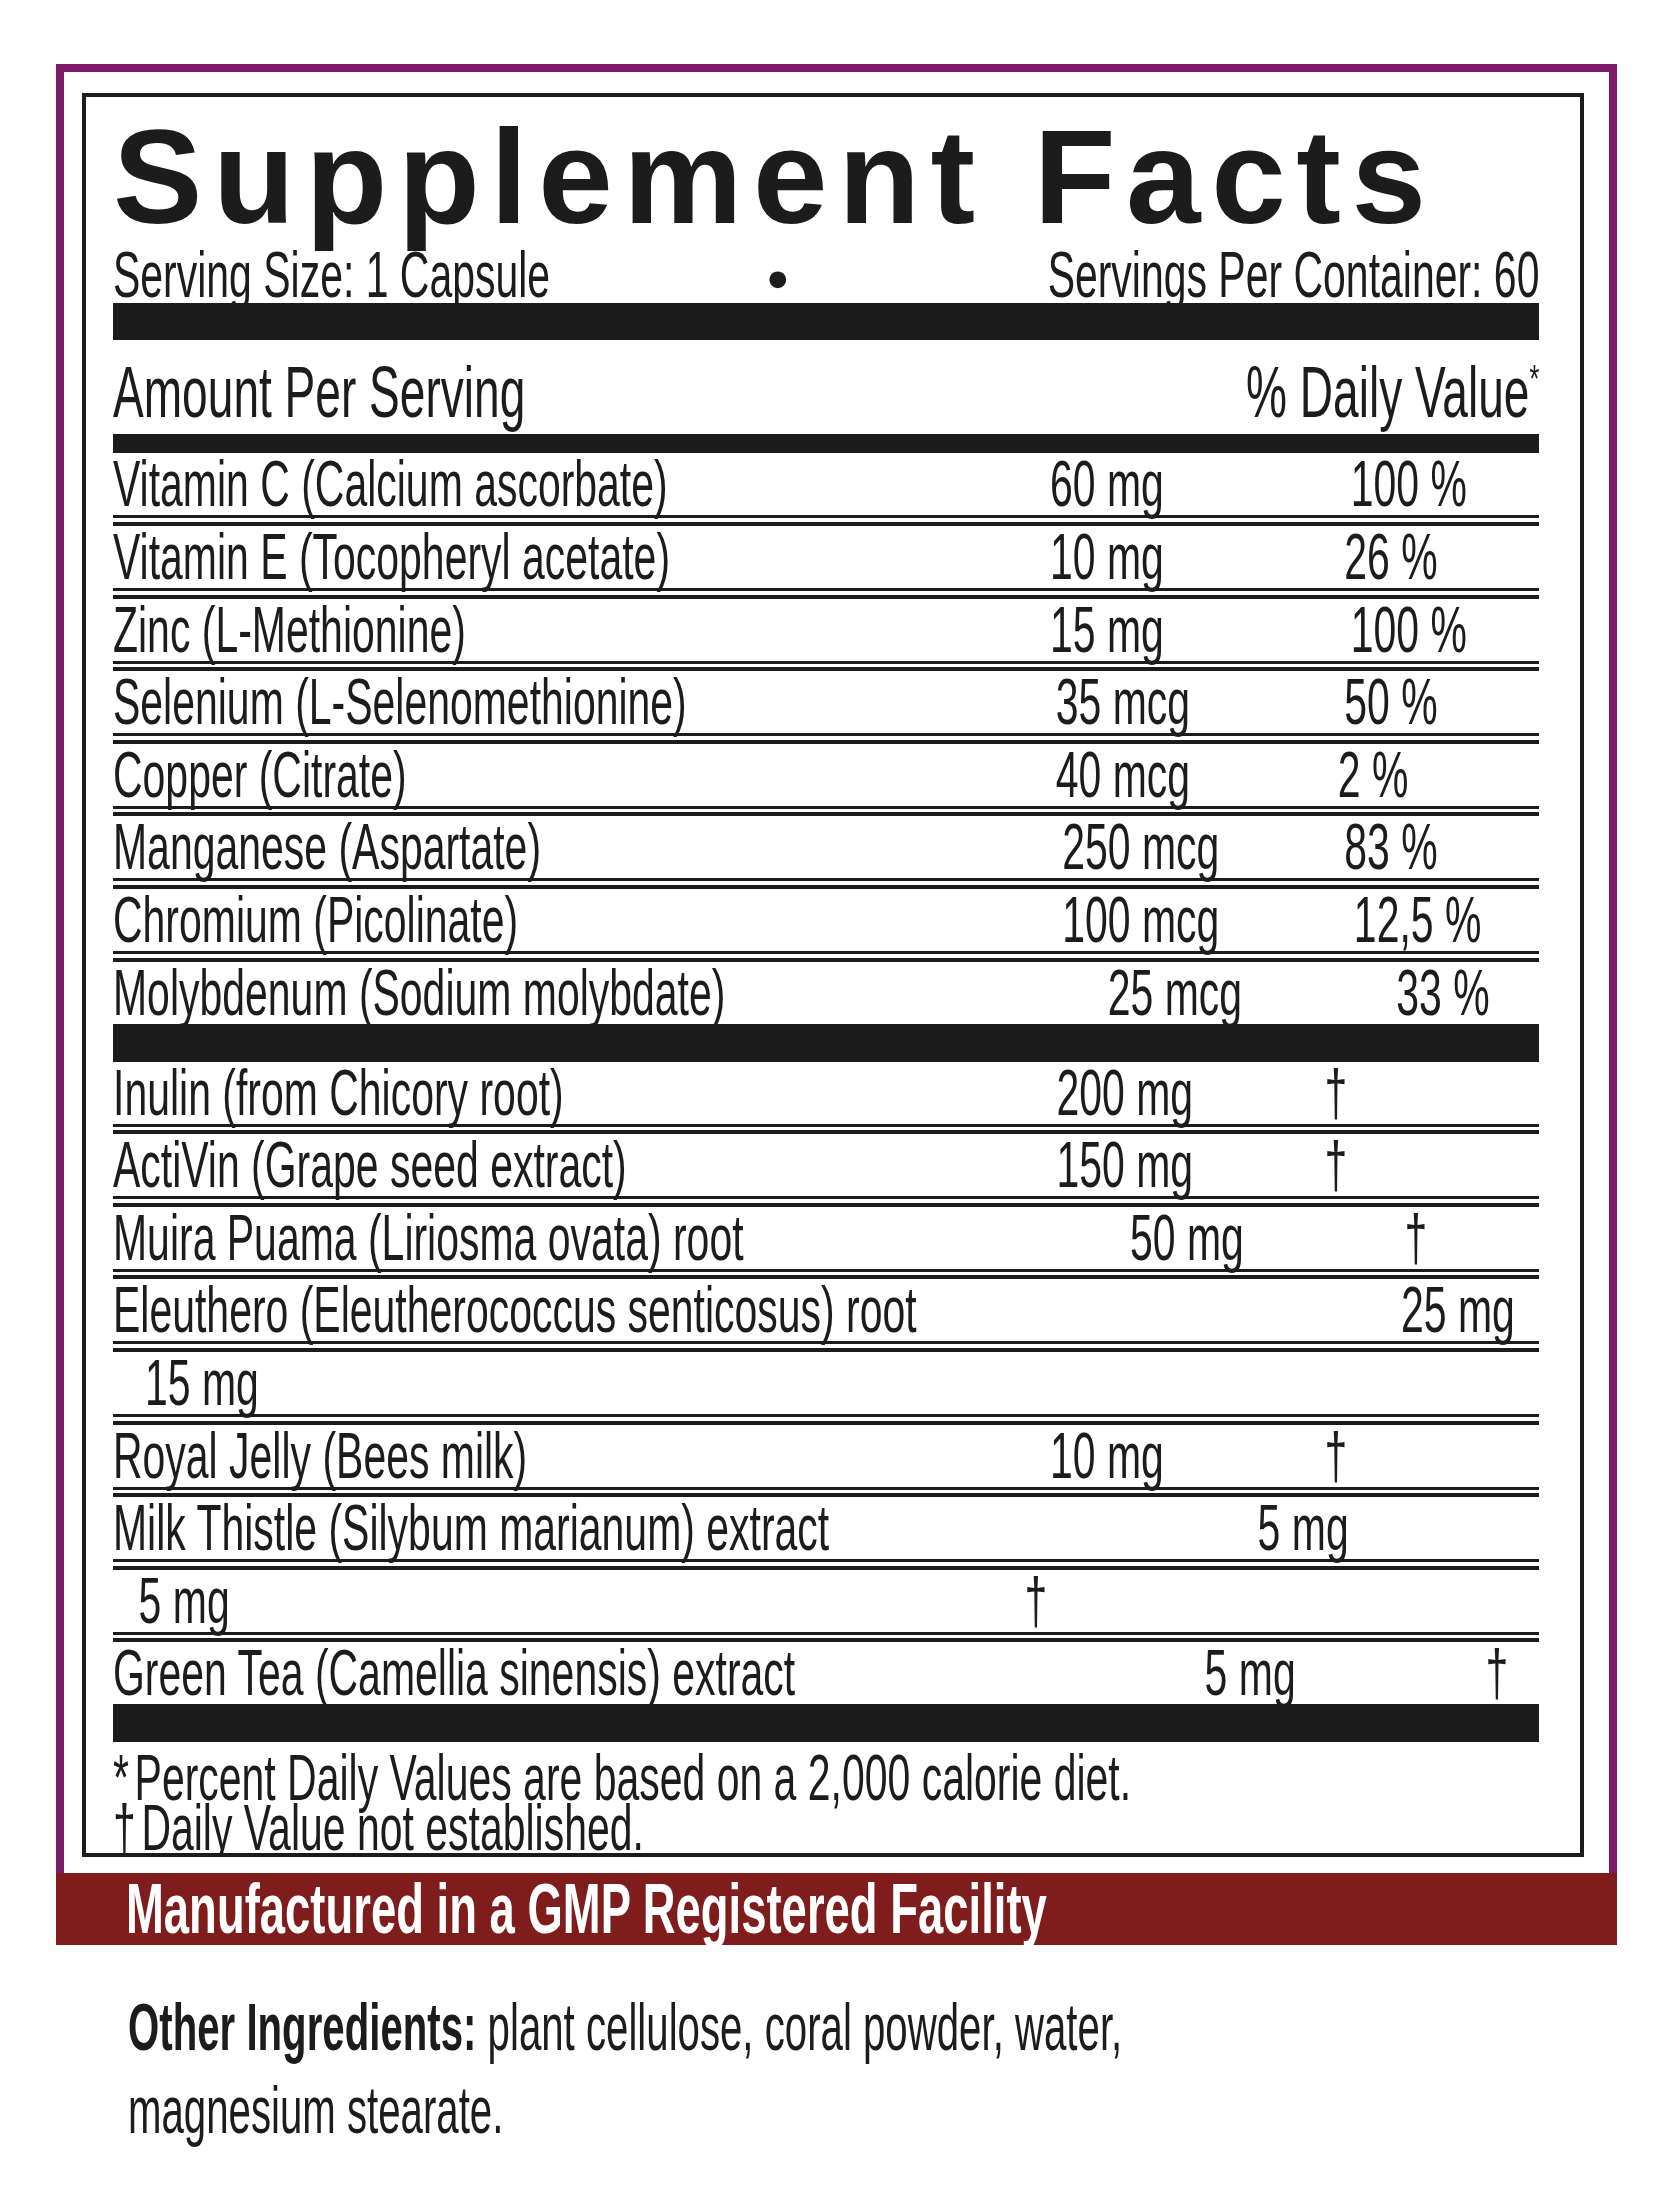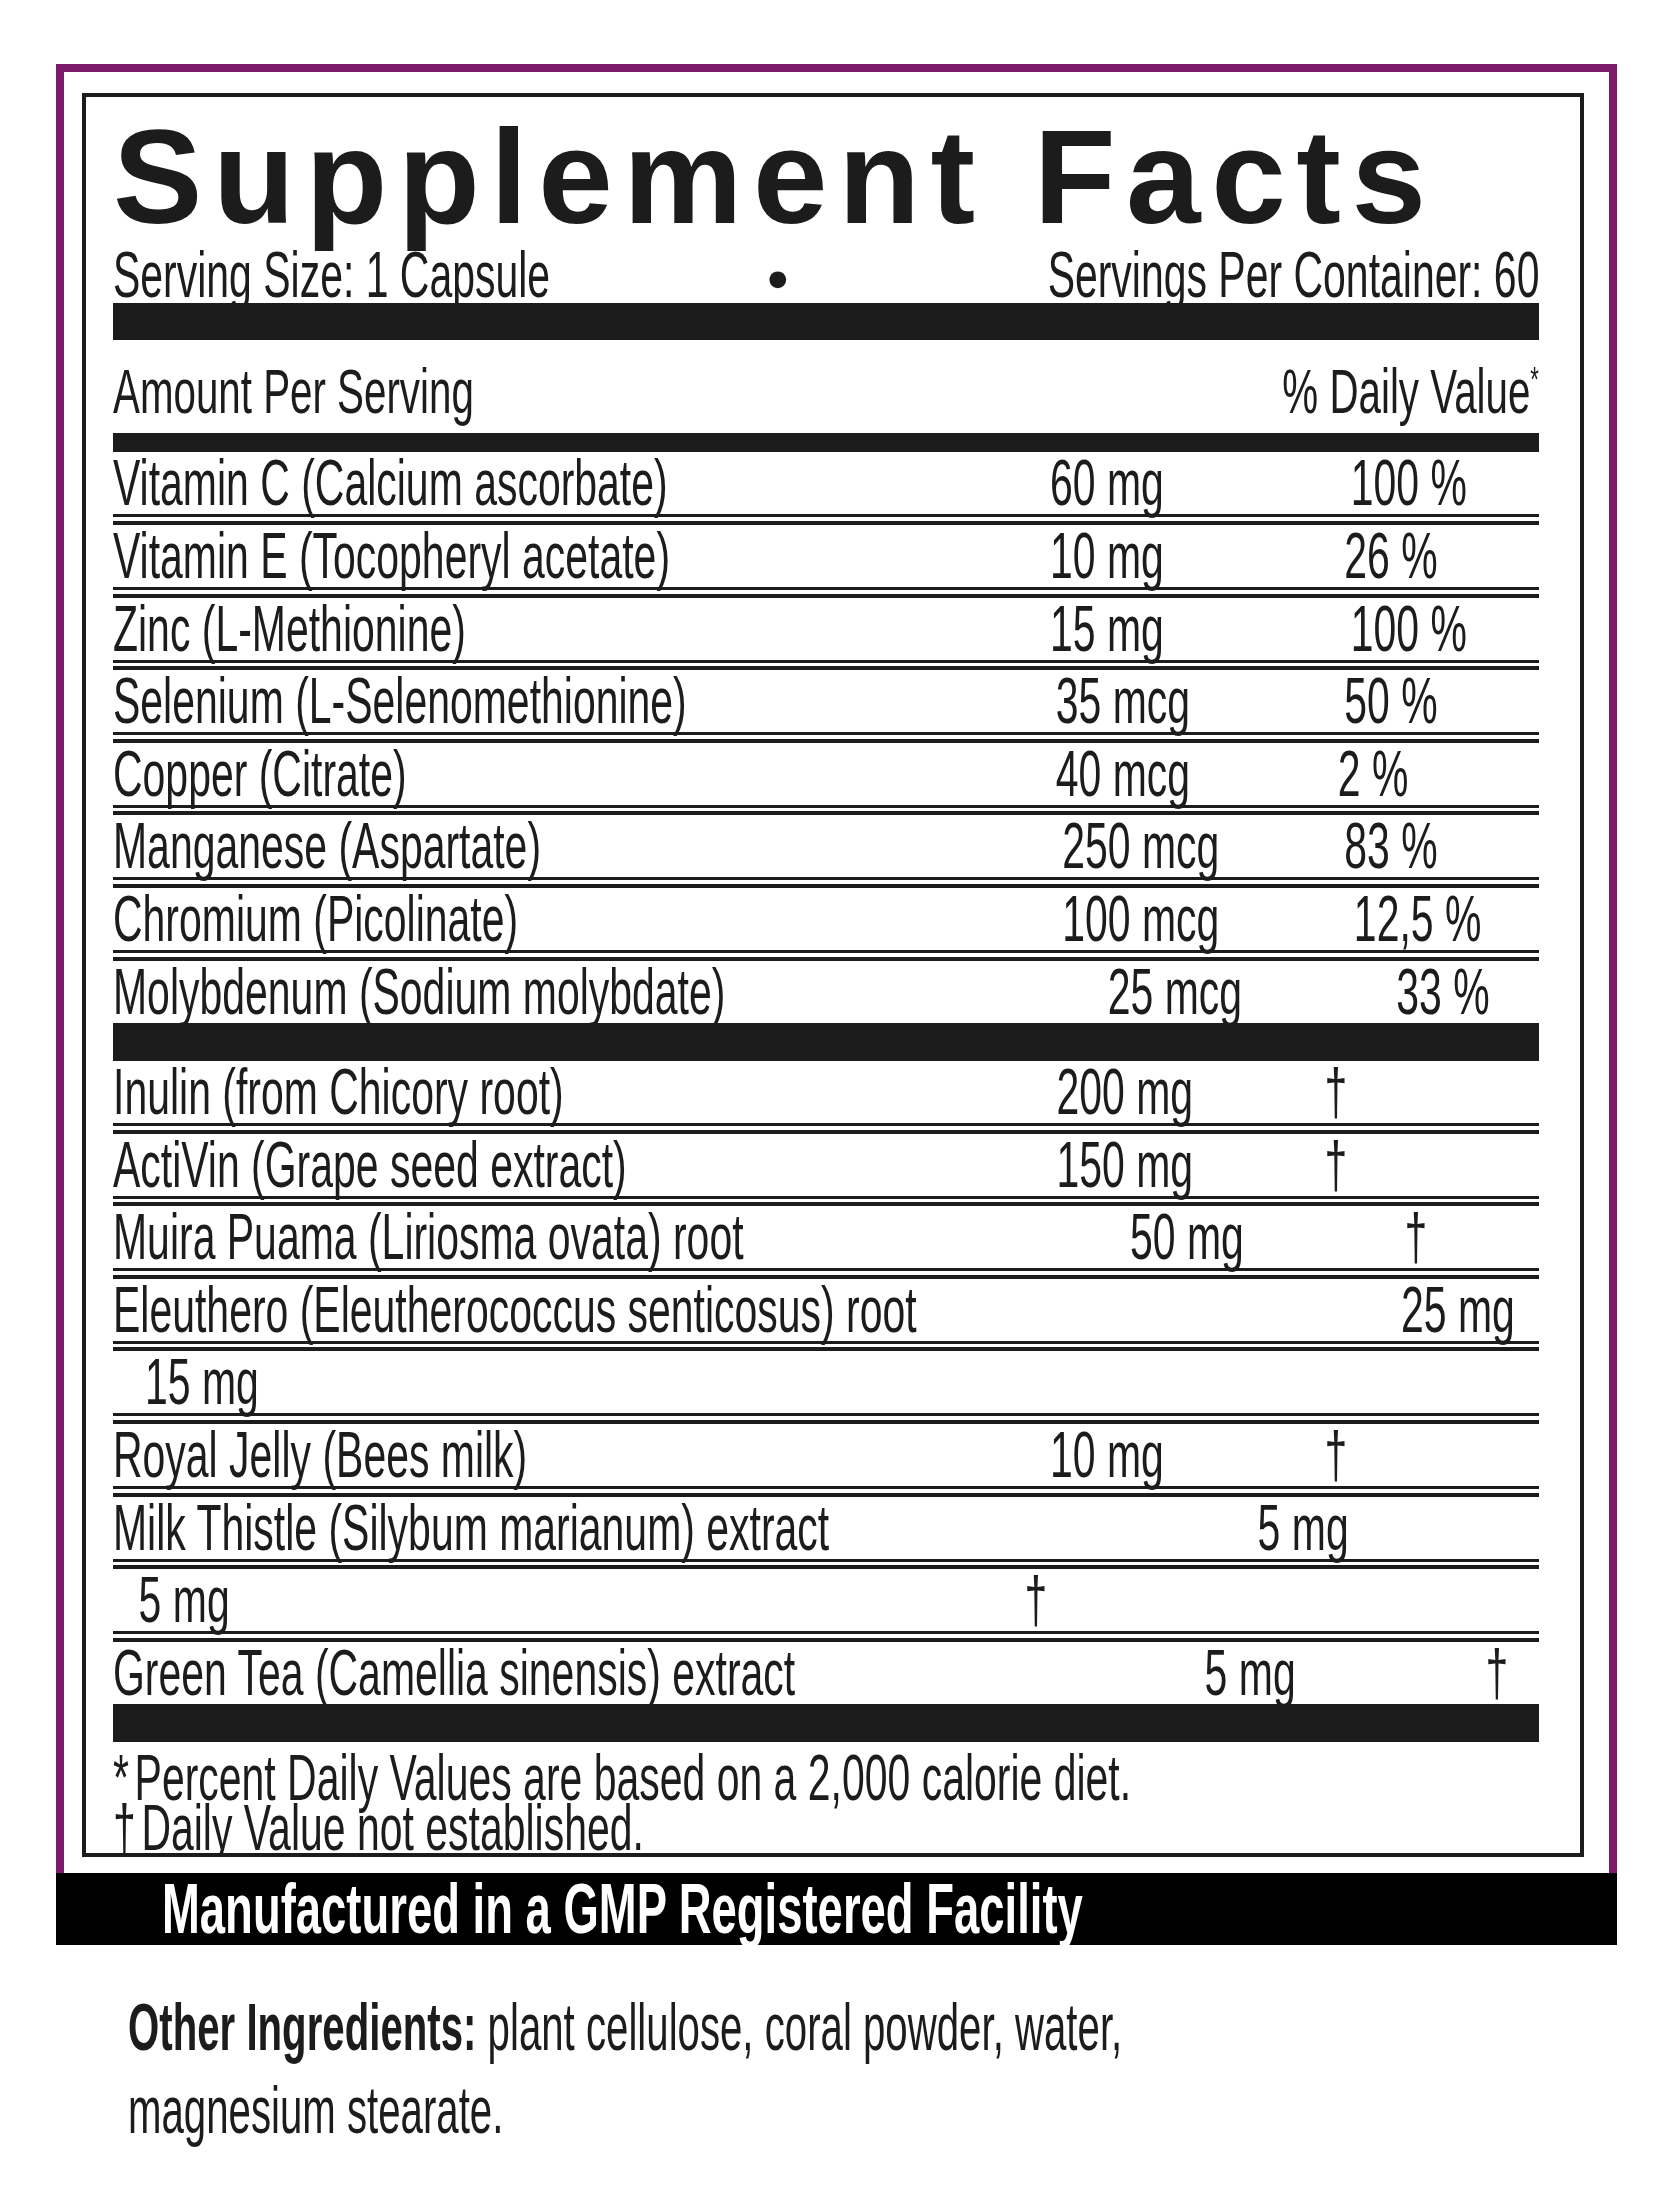--- a/index.html
+++ b/index.html
@@ -28,41 +28,41 @@
   }
   .serving-row{position:relative;height:56px;line-height:56px;font-size:64px;}
   .serving-right{position:absolute;right:0;top:0;}
   .bullet{position:absolute;left:653px;top:3.5px;font-size:39px;line-height:56px;}
   .bar{background:#1c1c1c;}
   .bar.b1{height:41px;}
   .bar.thin{height:21px;}
   .bar.mid{height:42px;}
   .header-row{
     display:flex;justify-content:space-between;align-items:flex-end;
-    padding:10.6px 0 14px 0;font-size:63px;line-height:56px;gap:20px;
+    padding:10.6px 0 14px 0;font-size:72px;line-height:56px;gap:20px;
   }
   .dv-head sup{font-size:55%;vertical-align:super;}
   .rows .row{
     display:grid;grid-template-columns:1fr 300px 221px;
     height:62px;line-height:62px;font-size:64px;align-items:stretch;
   }
   .rows .cell{overflow:visible;white-space:nowrap;}
   .rows .cell.amt,.rows .cell.dv{text-align:left;}
   .sep{
     height:10.6px;box-sizing:border-box;
     border-top:3.5px solid #1c1c1c;border-bottom:4.4px solid #1c1c1c;background:transparent;
   }
   .footnotes{margin-top:10.6px;font-size:64px;line-height:50px;}
   .footnote{white-space:nowrap;}
   .fn-mark{display:inline-block;margin-right:8.8px;}
   
   .banner{
     position:absolute;left:56px;top:1873px;width:1561px;height:72px;
-    background:#000000;color:#ffffff;box-sizing:border-box;
-    display:flex;align-items:center;padding-left:106px;
+    background:#7f1d1d;color:#ffffff;box-sizing:border-box;
+    display:flex;align-items:center;padding-left:70px;
     font-size:71px;font-weight:bold;line-height:72px;white-space:nowrap;
   }
   
   .other{
     position:absolute;left:128px;top:1985px;width:1941px;
     transform:scaleX(0.60);transform-origin:0 0;
     font-size:67px;line-height:83px;color:#1c1c1c;
   }
   .other b{font-weight:bold;}
 </style>

